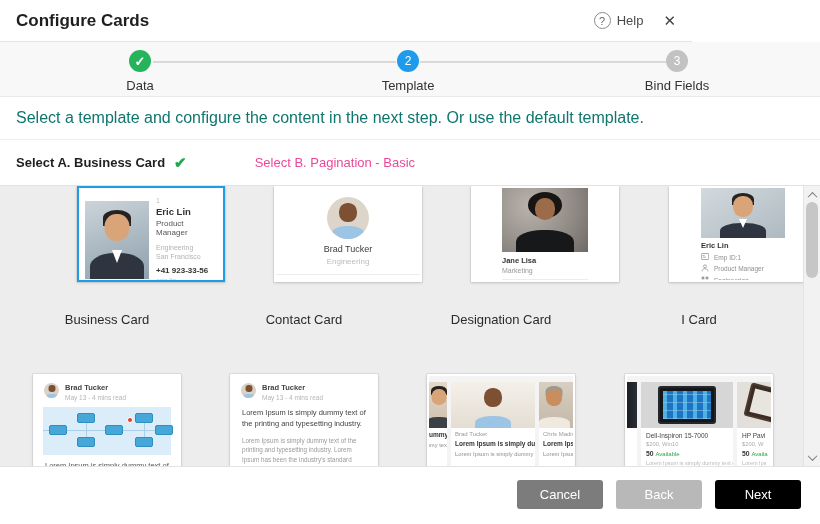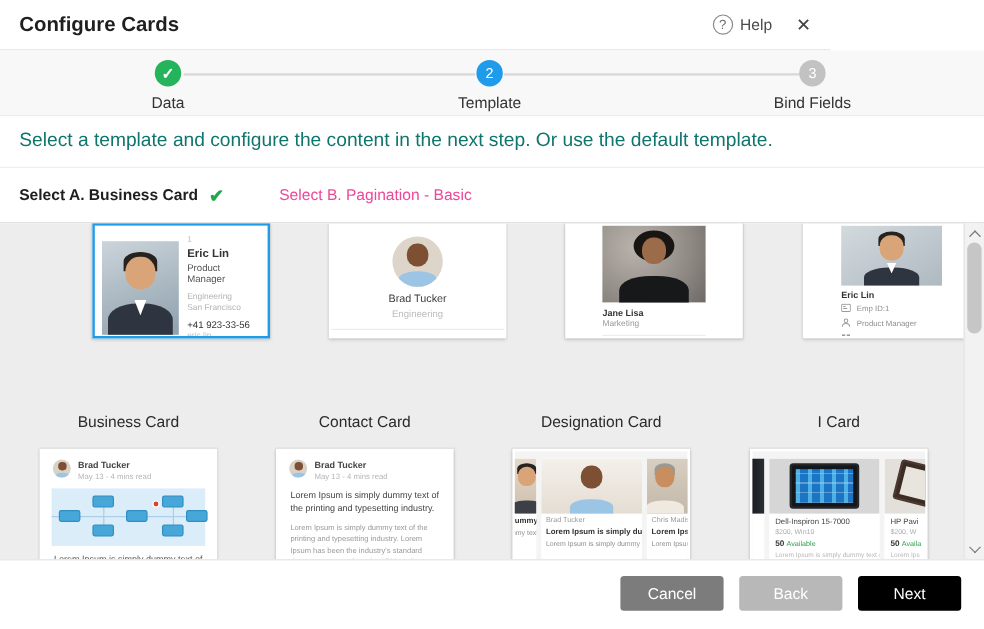--- a/index.html
+++ b/index.html
@@ -32,53 +32,53 @@
   .lbl-template { left:338px; }
   .lbl-bind { left:607px; }
 
   
   .instruction-row { position:absolute; top:97px; left:0; width:820px; height:43px; background:#fff;
                      border-bottom:1px solid #eeeeee; line-height:42px; padding:0 16px;
                      font-size:16px; color:#0f766e; }
 
   
   .tab-row { position:absolute; top:140px; left:0; width:820px; height:46px; background:#fff;
-             border-bottom:1px solid #e2e2e2; display:flex; align-items:center; padding:0 16px; }
+             border-bottom:1px solid #e2e2e2; display:flex; align-items:center; padding:0 16px;gap:22px; }
   .tab-a { display:flex; align-items:center; gap:9px; font-size:13px; font-weight:700; color:#1f1f1f; cursor:pointer; }
   .tab-check { color:#22a84c; font-size:15px; }
   .tab-b { margin-left:46px; font-size:13px; color:#ec4899; cursor:pointer; }
 
   
   .gallery { position:absolute; top:186px; left:0; width:820px; height:280px; background:#ededed; overflow:hidden; }
   .tpl-card { position:absolute; width:148px; background:#fff; border:2px solid transparent;
               box-shadow:0 0 0 1px rgba(0,0,0,.05), 0 1px 3px rgba(0,0,0,.15); cursor:pointer; overflow:hidden; }
   .row1 { top:0; height:96px;margin-left:44px; }
   .row2 { top:188px; height:140px; }
   .c1 { left:33px; } .c2 { left:230px; } .c3 { left:427px; } .c4 { left:625px; }
   .selected { border-color:#1d9ce8; }
-  .tpl-label { position:absolute; top:126px; width:148px; text-align:center; font-size:13px; color:#2b2b2b;margin-top:32px; }
+  .tpl-label { position:absolute; top:126px; width:148px; text-align:center; font-size:13px; color:#2b2b2b; }
 
   
   .photo { position:relative; overflow:hidden; }
   .p-hair, .p-head, .p-torso, .p-shirt { position:absolute; left:50%; transform:translateX(-50%); }
   .p-hair { border-radius:50% 50% 0 0; background:#26221f; }
   .p-head { border-radius:46%; }
   .p-torso { border-radius:45% 45% 0 0; }
   .p-shirt { background:#fff; clip-path:polygon(0 0,100% 0,50% 100%); }
 
   
   .bc-inner { display:flex; gap:7px; padding:7px 6px; height:100%; }
   .bc-photo { width:64px; height:78px; margin-top:6px; background:linear-gradient(160deg,#ccd4da,#a9b7c1 55%,#8fa1ae); flex:none; }
   .bc-col { padding-top:2px; min-width:0; }
   .bc-num   { font-size:7px;  color:#bcbcbc; }
   .bc-name  { font-size:9.5px; font-weight:700; color:#333; margin-top:2px; }
   .bc-role  { font-size:8px;  color:#555; margin-top:2px; }
   .bc-dept  { font-size:7px;  color:#b3b3b3; margin-top:7px; }
   .bc-city  { font-size:7px;  color:#b3b3b3; margin-top:2px; }
-  .bc-phone { font-size:8px;  font-weight:400; color:#333; margin-top:6px; }
+  .bc-phone { font-size:8px;  font-weight:700; color:#333; margin-top:6px; }
   .bc-email { font-size:7px;  color:#c3c3c3; margin-top:2px; }
 
   
   .cc-avatar { width:42px; height:42px; border-radius:50%; margin:9px auto 5px; background:#ddd5c9; }
   .cc-name { text-align:center; font-size:9px; color:#3c3c3c; }
   .cc-dept { text-align:center; font-size:8px; color:#bdbdbd; margin-top:3px; }
   .icon-row { display:flex; justify-content:space-evenly; align-items:center; border-top:1px solid #ececec;
               margin-top:8px; padding:6px 16px 0; }
   .icon-row svg { display:block; }
 

